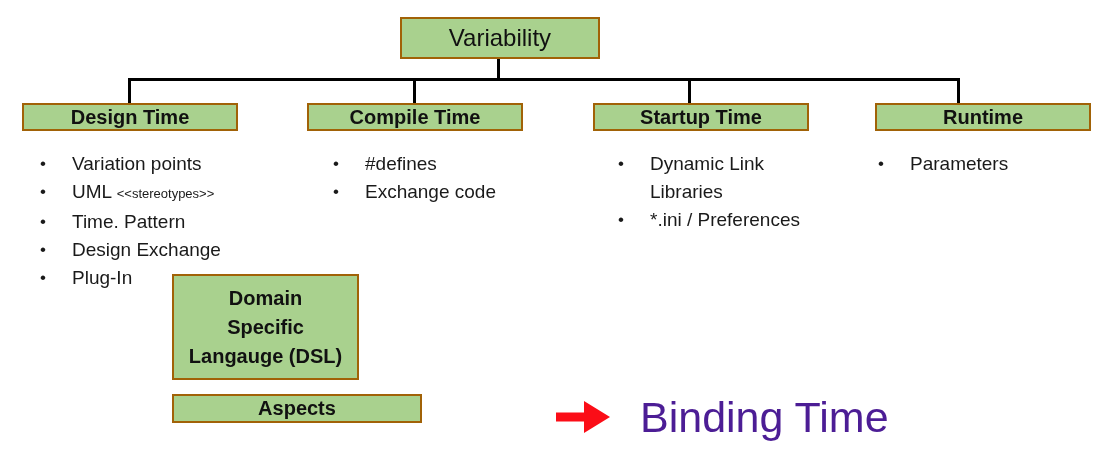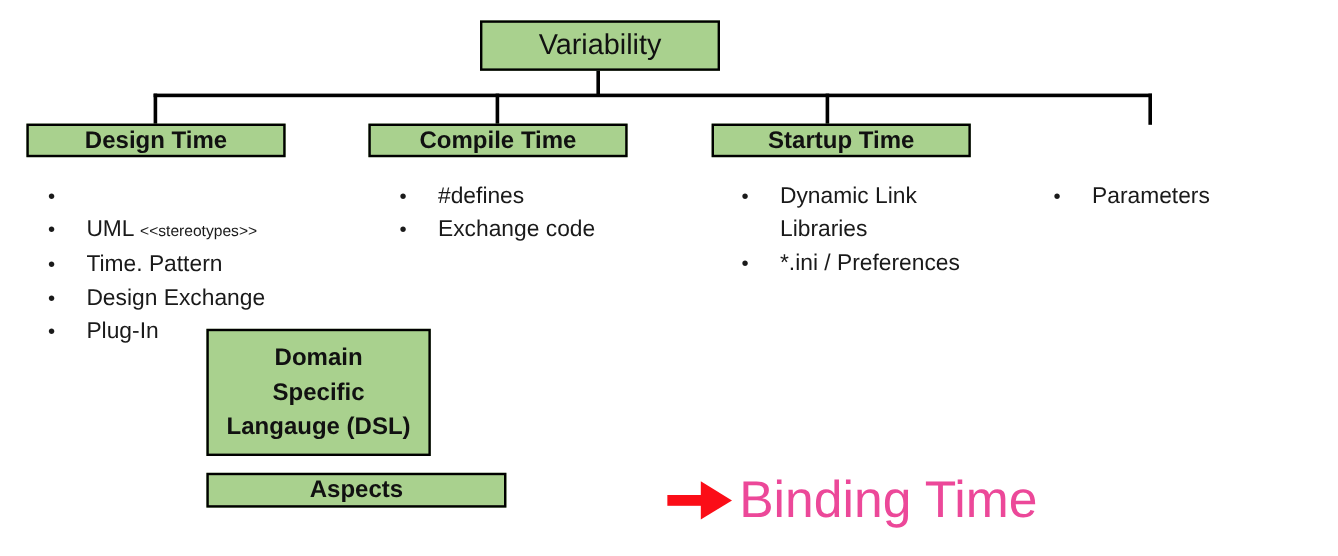--- a/index.html
+++ b/index.html
@@ -13,21 +13,21 @@
     width: 1115px;
     height: 463px;
     background: #ffffff;
     overflow: hidden;
   }
 
   
   .gbox {
     position: absolute;
     background: #a9d18e;
-    border: 2px solid #000000;
+    border: 2px solid #a16207;
     display: flex;
     align-items: center;
     justify-content: center;
     text-align: center;
     color: #111111;
   }
   .root-box {
     left: 400px; top: 17px; width: 200px; height: 42px;
     font-size: 24px; font-weight: 400;
   }
@@ -79,22 +79,22 @@
   .list-1 { left: 333px; top: 150px; width: 230px; }
   .list-2 { left: 618px; top: 150px; width: 230px; }
   .list-3 { left: 878px; top: 150px; width: 220px; }
 
   
   .annotation {
     position: absolute;
     left: 556px; top: 393px;
     display: flex;
     align-items: center;
-    gap: 6px;
-    color: #ec4899;
+    gap: 30px;
+    color: #4c1d95;
   }
   .annotation .arrow-wrap { display: flex; align-items: center; }
   .annotation .ann-text {
     font-size: 43px;
     font-weight: 400;
     line-height: 48px;
     white-space: nowrap;
   }
 </style>
 </head>
@@ -115,24 +115,28 @@
 
   <div class="gbox header-box hb-1">
     <span>Compile Time</span>
   </div>
   <div class="gbox header-box hb-0">
     <span>Design Time</span>
   </div>
   <div class="gbox header-box hb-2">
     <span>Startup Time</span>
   </div>
+  <div class="gbox header-box hb-3">
+    <span>Runtime</span>
+  </div>
 
   <div class="blist list-0">
     <div class="bitem">
       <span class="bullet">•</span>
+      <span class="btext">Variation points</span>
     </div>
     <div class="bitem">
       <span class="bullet">•</span>
       <span class="btext"><span>UML</span> <span class="small-note">&lt;&lt;stereotypes&gt;&gt;</span></span>
     </div>
     <div class="bitem">
       <span class="bullet">•</span>
       <span class="btext">Time. Pattern</span>
     </div>
     <div class="bitem">

